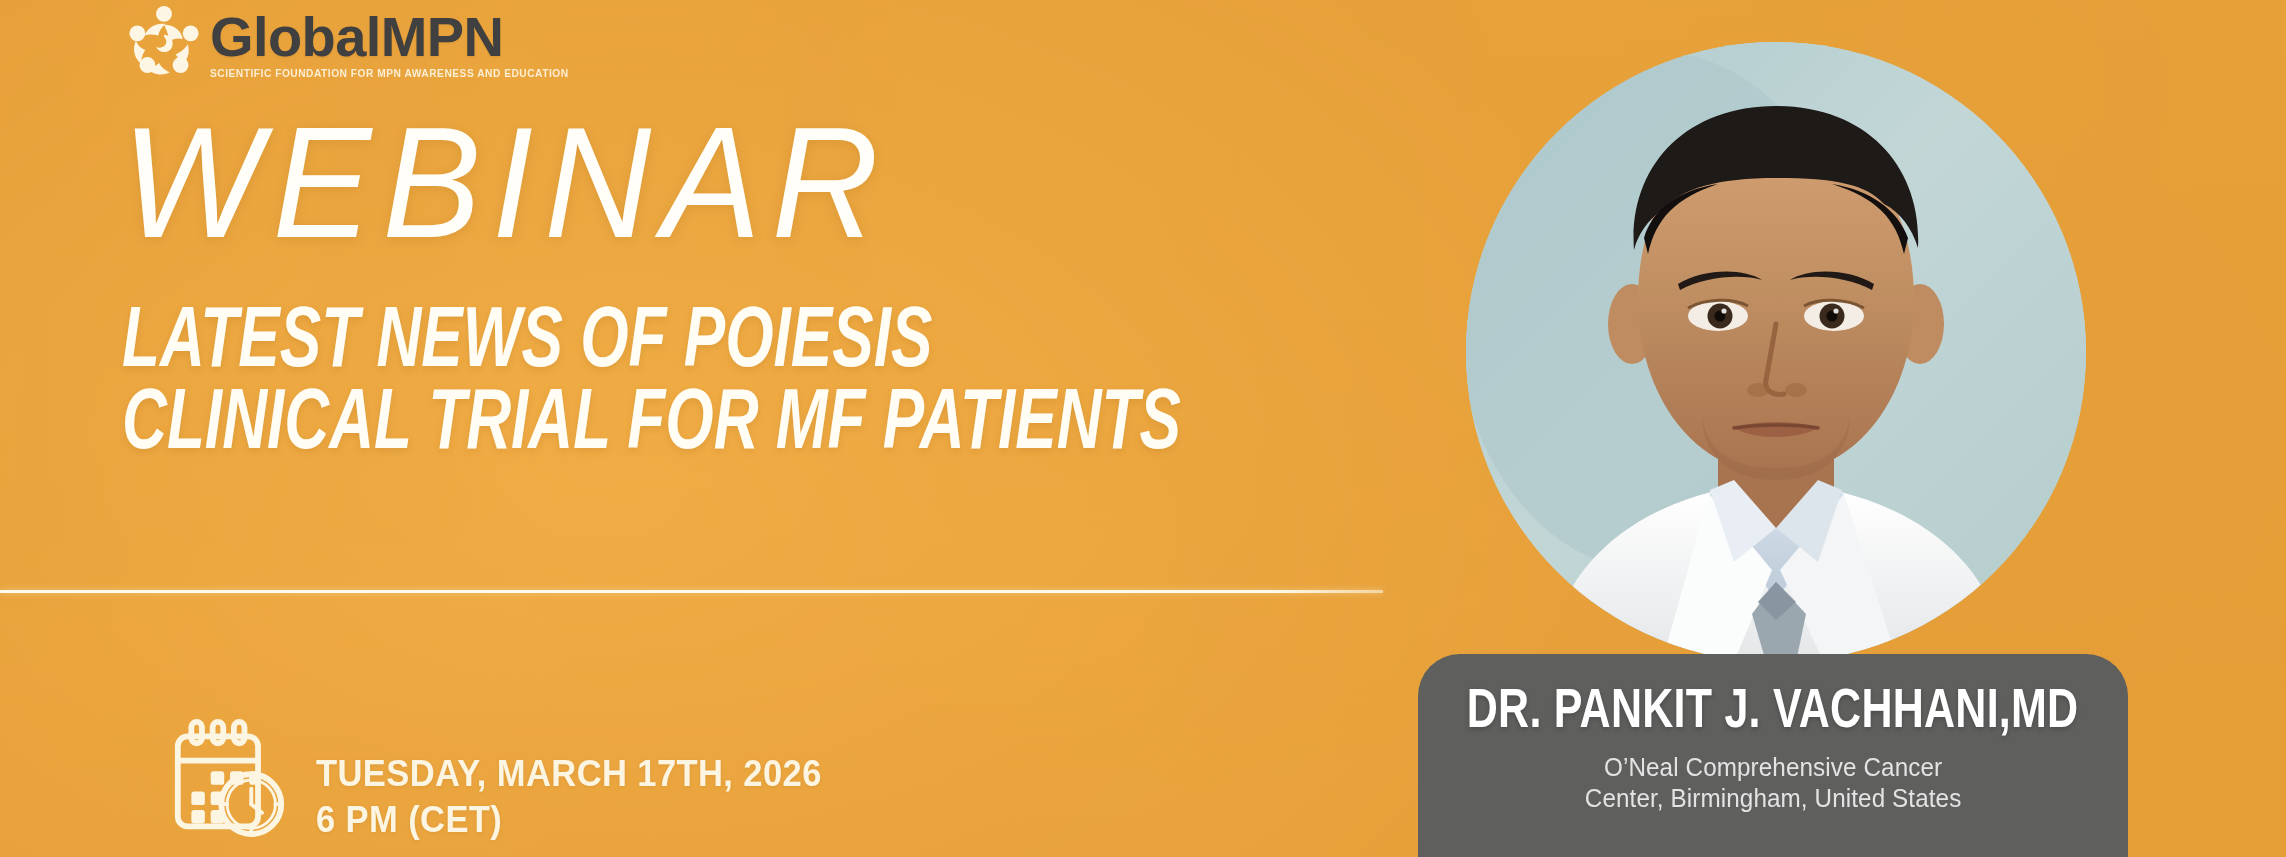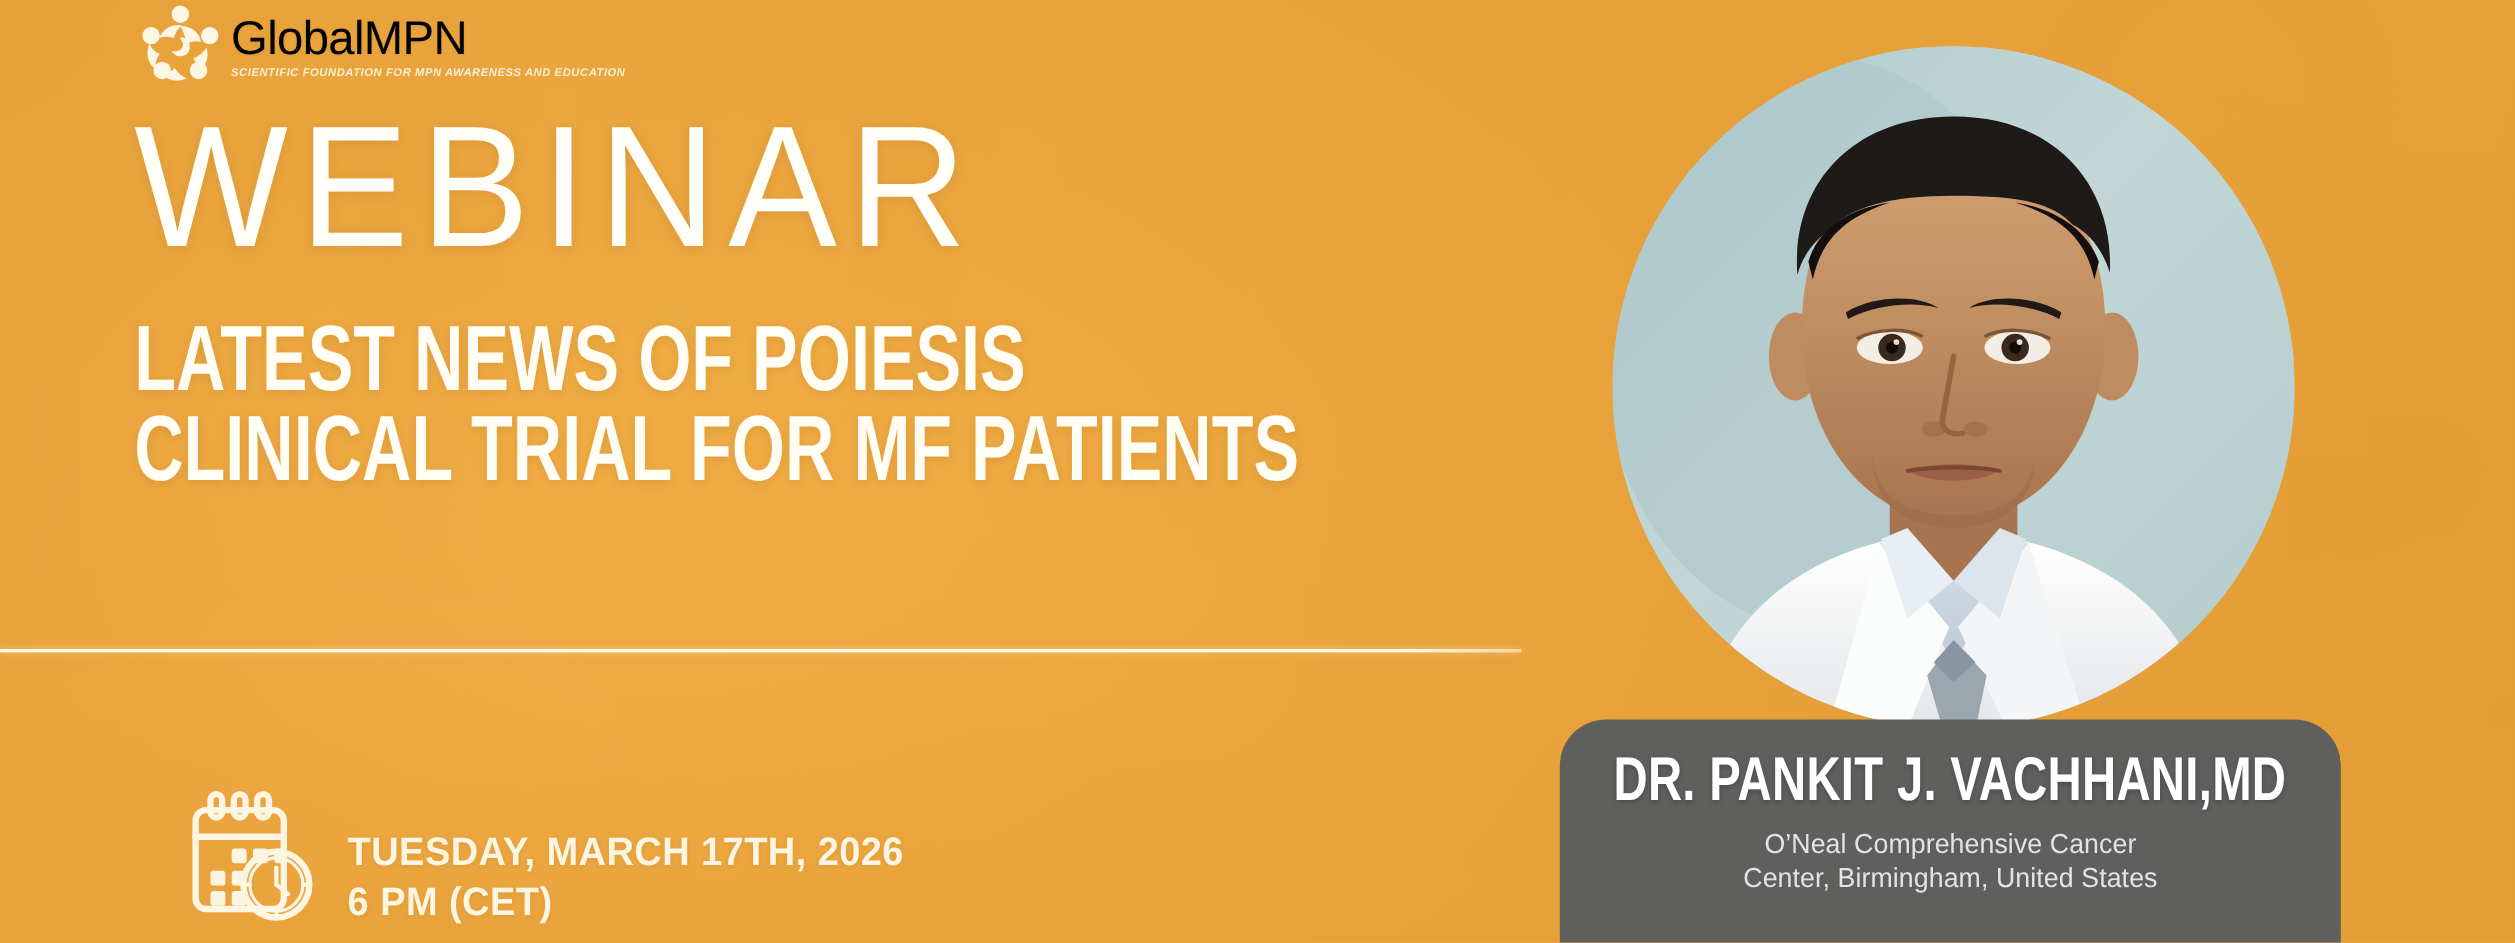--- a/index.html
+++ b/index.html
@@ -51,32 +51,32 @@
   }
 
   
   #logo {
     position:absolute; left:128px; top:4px;
     display:flex; align-items:center; gap:10px;
   }
   #logo-mark { width:72px; height:74px; display:block; }
   .logo-text-wrap { display:flex; flex-direction:column; padding-top:4px; }
   #logo-word {
-    font-size:43px; font-weight:normal; color:#000000;
+    font-size:56px; font-weight:bold; color:#404040;
     letter-spacing:-0.6px; line-height:1.02;
     text-shadow:0 1px 2px rgba(150,95,20,0.18);
   }
   #logo-tag {
     font-size:10.2px; font-weight:bold; color:#FDF4DF;
     letter-spacing:0.52px; line-height:1.1; margin-top:3px;
-    white-space:nowrap; opacity:0.93;font-style:italic;
-  }
-
-  
-  #headline-block { position:absolute; left:122px; top:92px; }
+    white-space:nowrap; opacity:0.93;
+  }
+
+  
+  #headline-block { position:absolute; left:122px; top:104px;font-style:italic; }
 
   #webinar {
     font-size:148px;
     font-weight:300;
     color:#FFFEF8;
     letter-spacing:11px;
     line-height:1.0;
     text-shadow:0 2px 10px rgba(160,104,26,0.22);
     font-family:"Liberation Sans", sans-serif;
     transform:scaleY(1.06);

